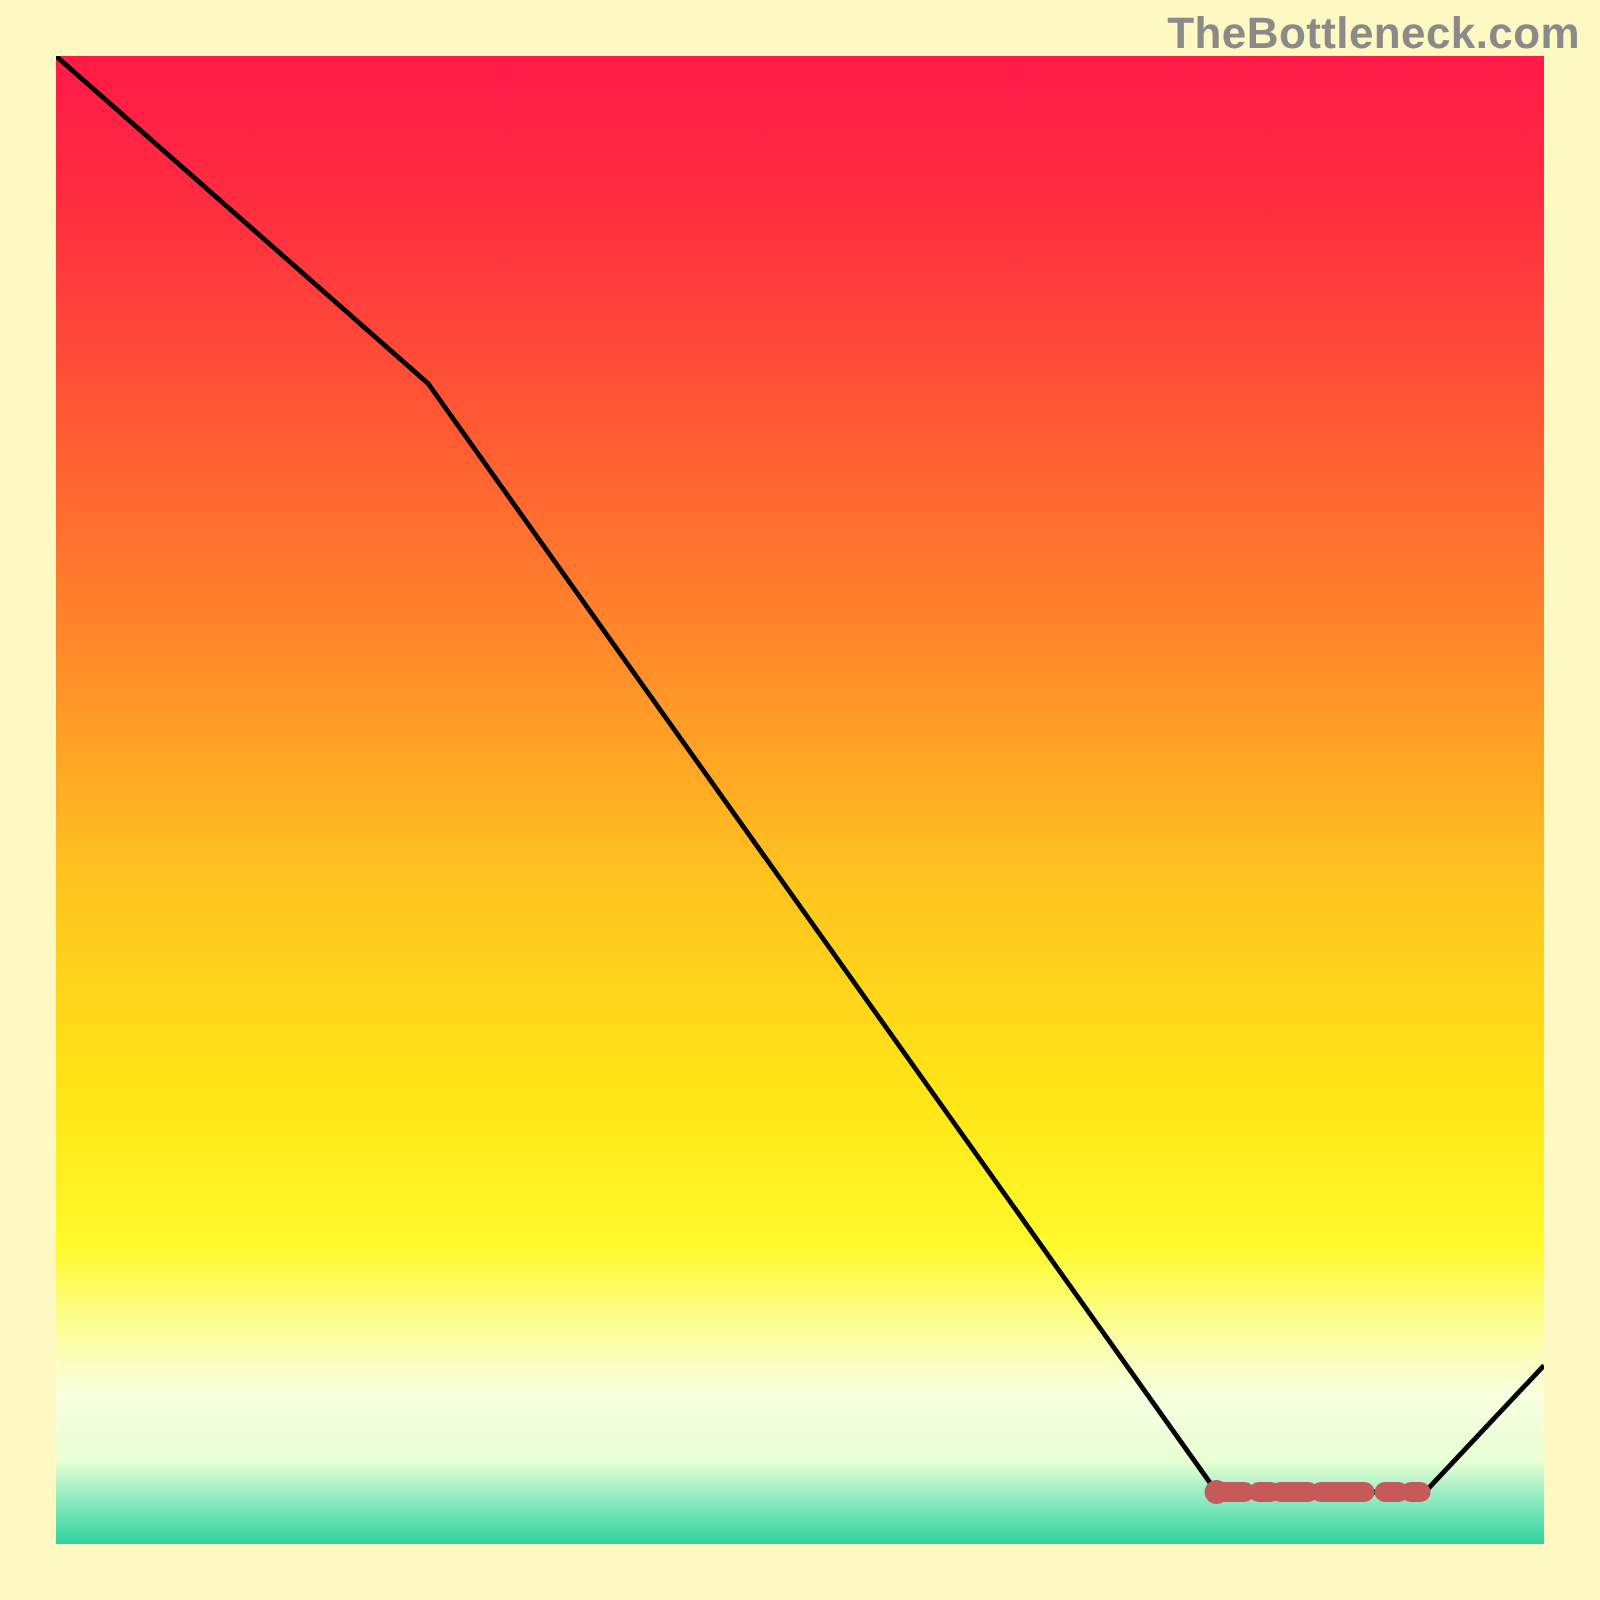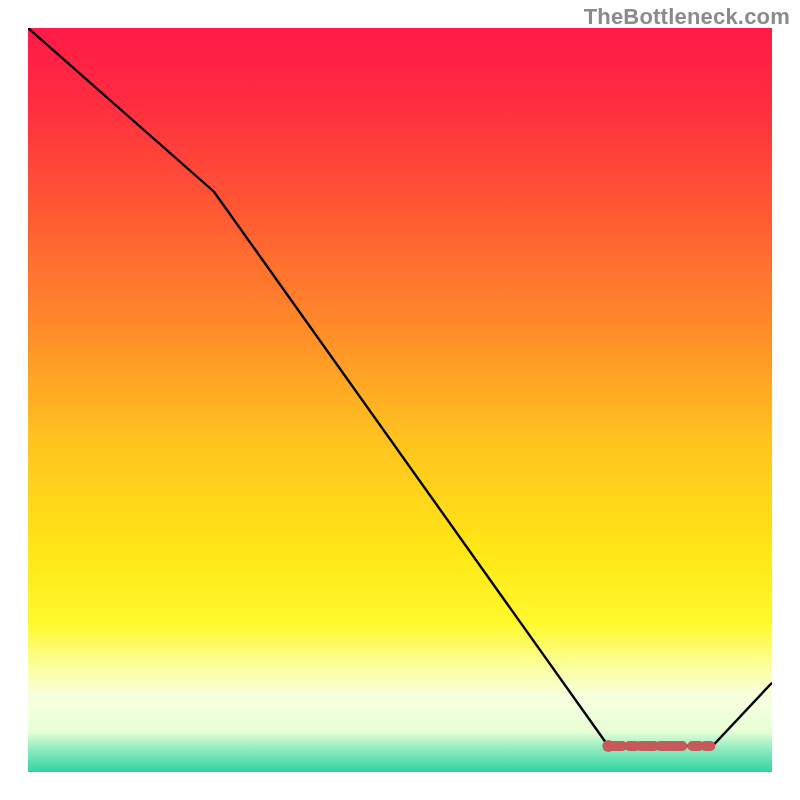--- a/index.html
+++ b/index.html
@@ -7,21 +7,21 @@
     padding: 0;
     width: 800px;
     height: 800px;
     background: #000;
     overflow: hidden;
   }
   .stage {
     position: relative;
     width: 800px;
     height: 800px;
-    background: #ffffff;
+    background: #fef9c3;
   }
   .plot {
     position: absolute;
     left: 28px;
     top: 28px;
     width: 744px;
     height: 744px;
   }
   .watermark {
     position: absolute;

